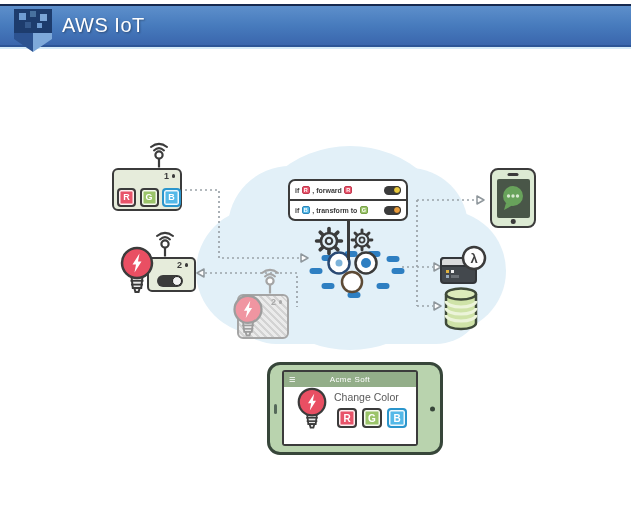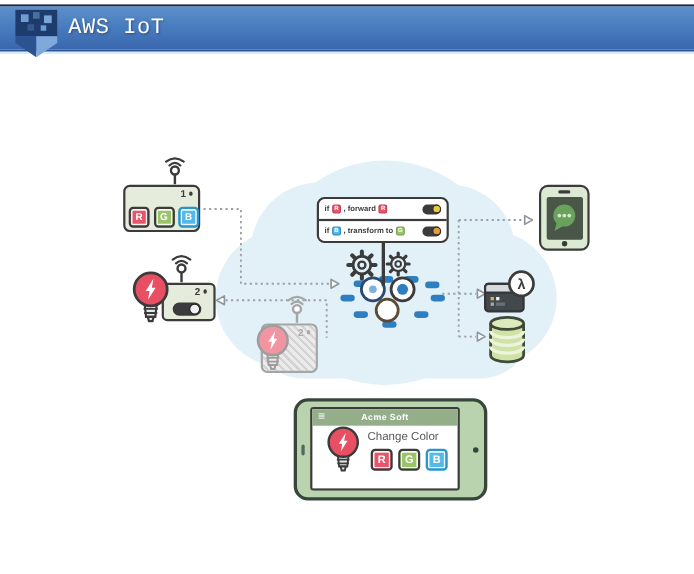--- a/index.html
+++ b/index.html
@@ -7,21 +7,21 @@
         font-family:"Liberation Sans",sans-serif;}
   .abs{position:absolute;}
 
   
   .hdr-navy{position:absolute;left:0;top:4px;width:631px;height:2px;background:#16294e;}
   .hdr-bar{position:absolute;left:0;top:6px;width:631px;height:39px;
            background:linear-gradient(180deg,#5d8fcb 0%,#477bbd 50%,#3a66ad 100%);
            border-bottom:2px solid #2c5597;}
   .hdr-glow{position:absolute;left:0;top:47px;width:631px;height:2px;background:#d6ebf8;}
   .hdr-title{position:absolute;left:62px;top:14px;color:#ffffff;font-size:20px;
-             letter-spacing:.5px;text-shadow:1px 1px 2px rgba(0,0,0,.35);font-family:Liberation Mono, monospace;}
+             letter-spacing:.5px;text-shadow:1px 1px 2px rgba(0,0,0,.35);}
   .logo{position:absolute;left:13px;top:6px;}
 
   
   .cloud-c{position:absolute;background:#e2f0f8;border-radius:50%;}
 
   
   .device{position:absolute;background:#e6ecdb;border:2.5px solid #3b3b3b;}
   .d1{left:112px;top:168px;width:66px;height:39px;border-radius:6px;}
   .d2{left:147px;top:257px;width:45px;height:31px;border-radius:5px;}
   .dev-label{position:absolute;font-size:9px;font-weight:bold;color:#3b3b3b;line-height:1;}
@@ -75,21 +75,21 @@
 
   
   .tablet{position:absolute;left:267px;top:362px;width:170px;height:87px;background:#b9d3ae;
           border:3px solid #37463a;border-radius:13px;}
   .bezel{position:absolute;left:12px;top:5px;width:136px;height:76px;background:#3b3b3b;
          border-radius:3px;}
   .t-screen{position:absolute;inset:2px;background:#fff;display:flex;flex-direction:column;}
   .t-header{height:15px;background:#93ae89;position:relative;display:flex;align-items:center;
             justify-content:center;color:#fff;flex:none;}
   .t-menu{position:absolute;left:5px;top:0px;font-size:11px;line-height:15px;}
-  .t-title{font-size:8px;font-weight:bold;letter-spacing:.4px;}
+  .t-title{font-size:8px;font-weight:normal;letter-spacing:.4px;}
   .t-body{flex:1;position:relative;}
   .t-heading{position:absolute;left:50px;top:4px;width:76px;text-align:left;font-size:10.5px;
              color:#5a5a5a;}
   .t-chips{position:absolute;left:50px;top:21px;width:76px;display:flex;justify-content:center;gap:5px;}
   .chip-lg{width:16px;height:16px;font-size:10px;}
   .t-cam{position:absolute;right:5px;top:50%;transform:translateY(-50%);width:5px;height:5px;
          border-radius:50%;background:#37463a;}
   .t-slit{position:absolute;left:4px;top:50%;transform:translateY(-50%);width:2.5px;height:10px;
          border-radius:2px;background:#55695a;}
 </style>

